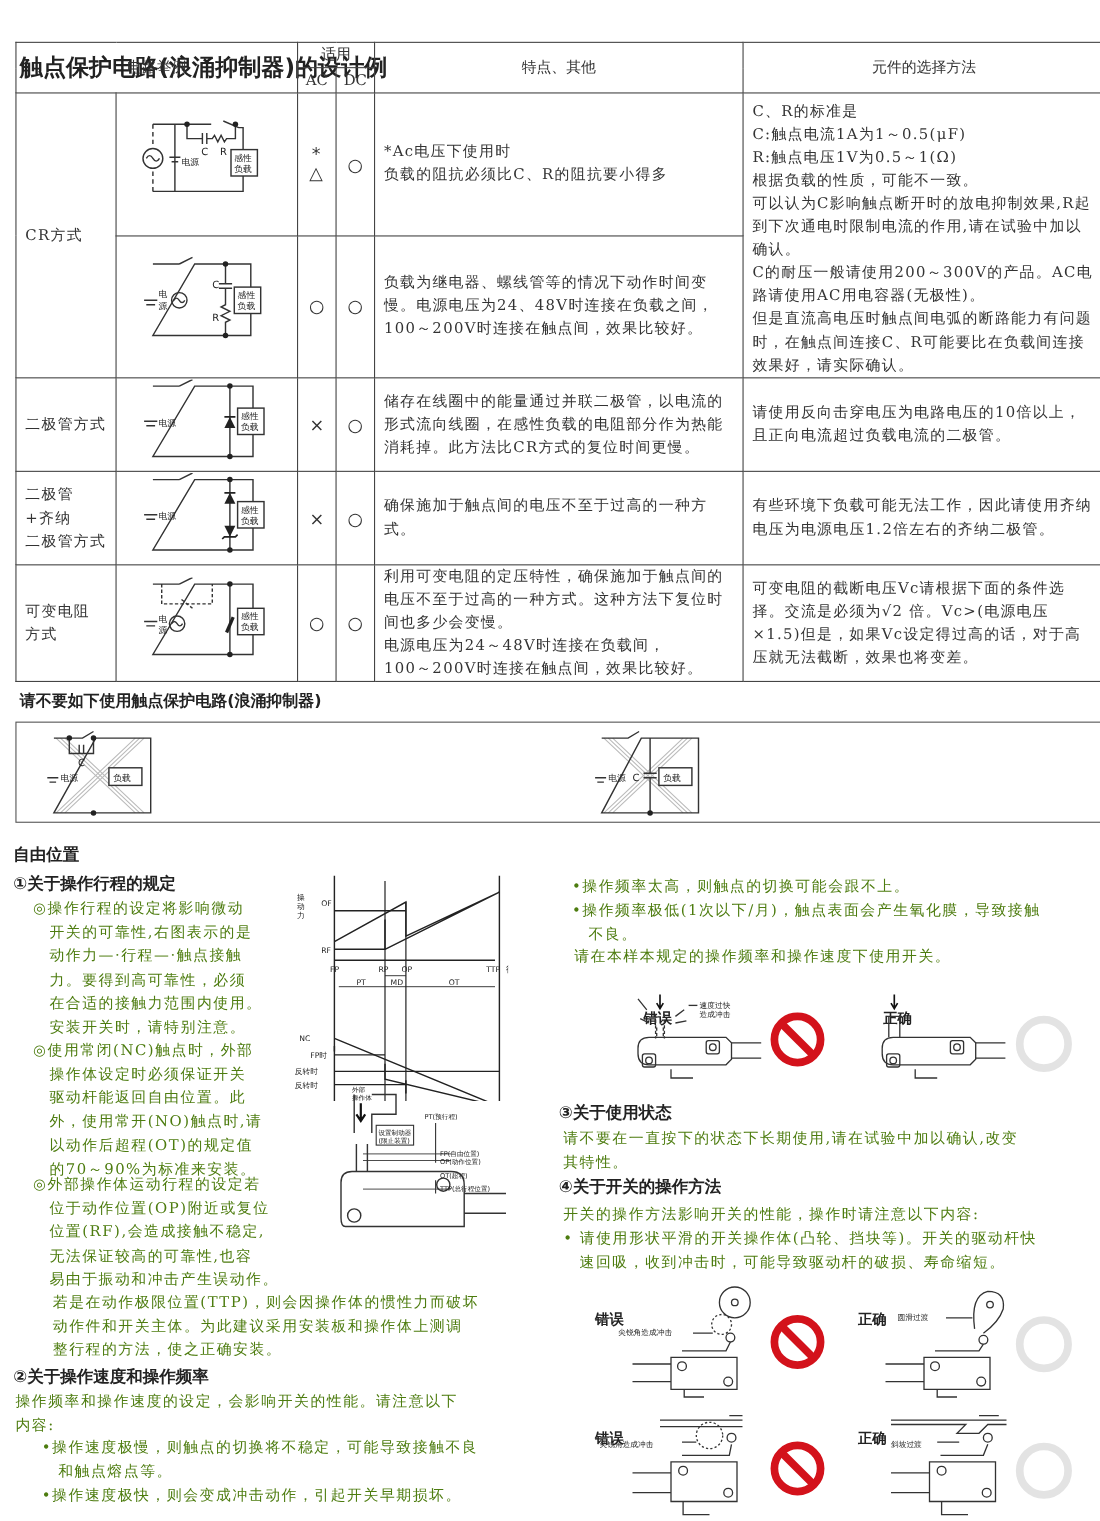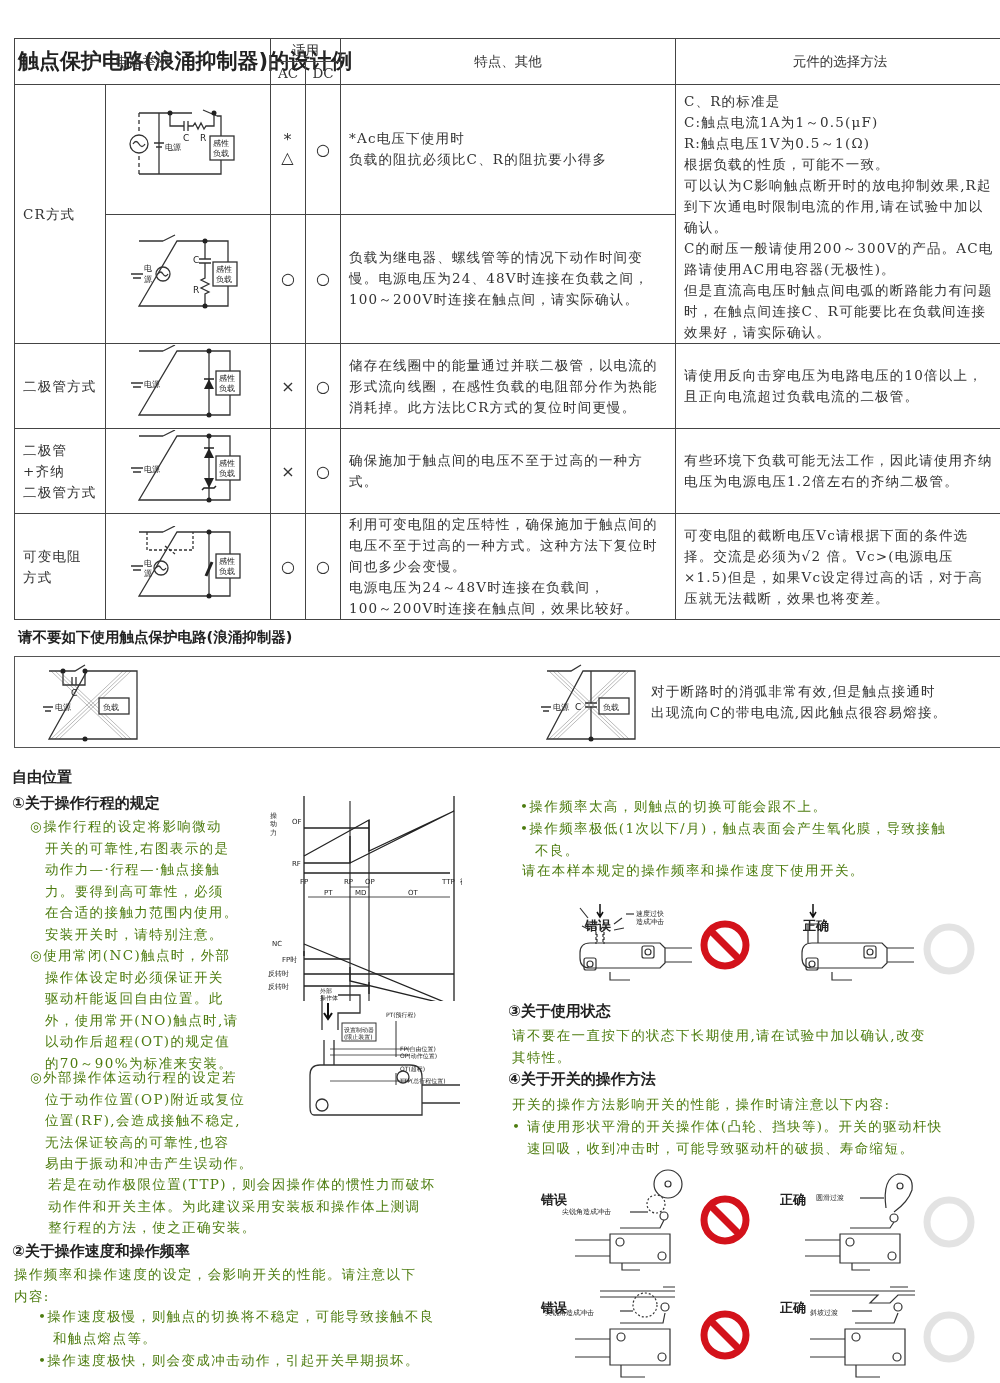--- a/index.html
+++ b/index.html
@@ -102,21 +102,21 @@
         <text x="80" y="32" font-size="9" fill="#222">C</text>
             <text x="80" y="62" font-size="9" fill="#222">R</text>
         <text x="31" y="40" font-size="8" fill="#222">电</text>
         <text x="31" y="51" font-size="8" fill="#222">源</text>
         <text x="103" y="41" font-size="8" fill="#222">感性</text>
         <text x="103" y="51" font-size="8" fill="#222">负载</text>
       </svg>
     </td>
     <td class="sym">○</td>
     <td class="sym">○</td>
-    <td class="txt">负载为继电器、螺线管等的情况下动作时间变慢。电源电压为24、48V时连接在负载之间，100～200V时连接在触点间，请实际确认。</td>
+    <td class="txt">负载为继电器、螺线管等的情况下动作时间变慢。电源电压为24、48V时连接在负载之间，100～200V时连接在触点间，效果比较好。</td>
   </tr>
 
   <tr style="height:85px">
     <td class="txt">二极管方式</td>
     <td class="c">
       <svg width="150" height="76" viewBox="0 0 150 76">
         <g stroke="#333" stroke-width="1.3" fill="none">
           <path d="M26 6 H50 M50 6 L62 0 M64 6 H117 V70 H26 Z"></path>
           <path d="M18 38 H30 M20 42 H28"></path>
           <path d="M96 6 V70"></path>
@@ -225,22 +225,20 @@
     <g stroke="#333" stroke-width="1.3" fill="none">
       <path d="M12 8 H36 L46 2 M48 8 H100 V76 H12 Z M6 44 H16 M8 48 H14"></path>
       <path d="M56 8 V40 M50 40 H62 M50 44 H62 M56 44 V76"></path>
       <rect x="64" y="35" width="30" height="16" fill="#fff"></rect>
     </g>
     <circle cx="56" cy="76" r="2.5" fill="#222"></circle>
     <text x="40" y="47" font-size="9" fill="#222">C</text>
     <text x="18" y="47" font-size="8" fill="#222">电源</text>
     <text x="68" y="47" font-size="8" fill="#222">负载</text>
   </svg>
-  <div class="abs badtext" style="left:636px;top:24px">对于断路时的消弧非常有效,但是触点接通时
-出现流向C的带电电流,因此触点很容易熔接。</div>
 </div>
 
 <div class="abs sect h-sans" style="left:12px;top:768px">自由位置</div>
 <div class="abs sect h-sans" style="left:12px;top:794px">①关于操作行程的规定</div>
 <div class="abs para" style="left:30px;top:816px">◎操作行程的设定将影响微动
 　开关的可靠性,右图表示的是
 　动作力—·行程—·触点接触
 　力。要得到高可靠性，必须
 　在合适的接触力范围内使用。
 　安装开关时，请特别注意。</div>

